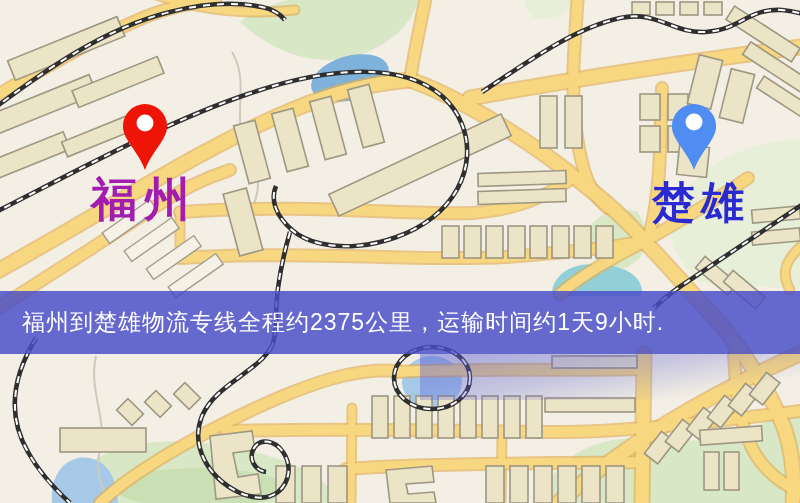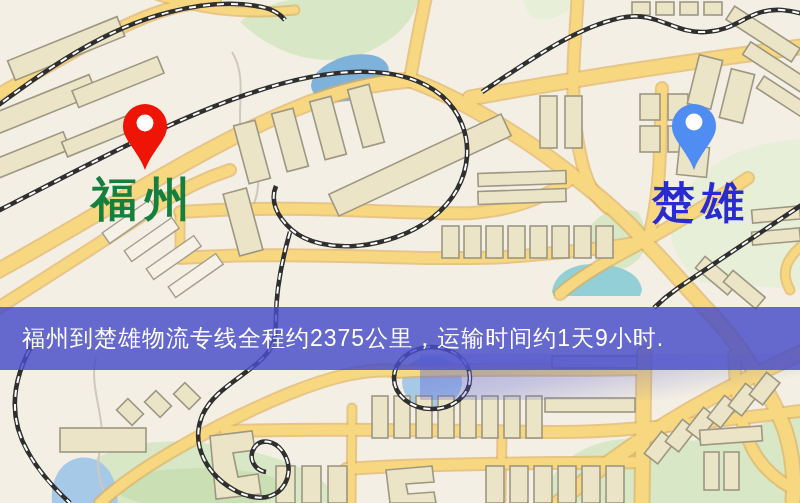--- a/index.html
+++ b/index.html
@@ -33,26 +33,26 @@
   .bld{fill:#ece4c6;stroke:#9d9783;stroke-width:1.6}
   .bld-light{fill:#f6f1e6;stroke:#a39d8b;stroke-width:1.4}
 
   .pin{filter:none}
   .pin-hole{fill:#ffffff}
 
   .city-label{
     position:absolute;font-weight:bold;line-height:1;
     font-family:"Liberation Serif",serif;white-space:nowrap;
   }
-  .label-origin{left:91px;top:177px;font-size:46px;color:#15803d;letter-spacing:7px;}
+  .label-origin{left:91px;top:177px;font-size:46px;color:#a21caf;letter-spacing:7px;}
   .label-dest{left:652px;top:181px;font-size:43px;color:#2a2ad2;letter-spacing:6px;text-align:center;}
 
   .banner{
     position:absolute;left:0;top:291px;width:800px;height:63px;
-    background:rgba(72,76,198,.83);display:flex;align-items:center;margin-top:16px;
+    background:rgba(72,76,198,.83);display:flex;align-items:center;
   }
   .banner-text{
     color:#ffffff;font-size:23px;padding-left:22px;letter-spacing:1px;white-space:nowrap;
   }
   .haze{
     position:absolute;left:420px;top:354px;width:380px;height:46px;pointer-events:none;
     background:linear-gradient(170deg, rgba(88,93,212,.5) 0%, rgba(88,93,212,.28) 45%, rgba(88,93,212,0) 80%);
   }
 </style>
 </head>

